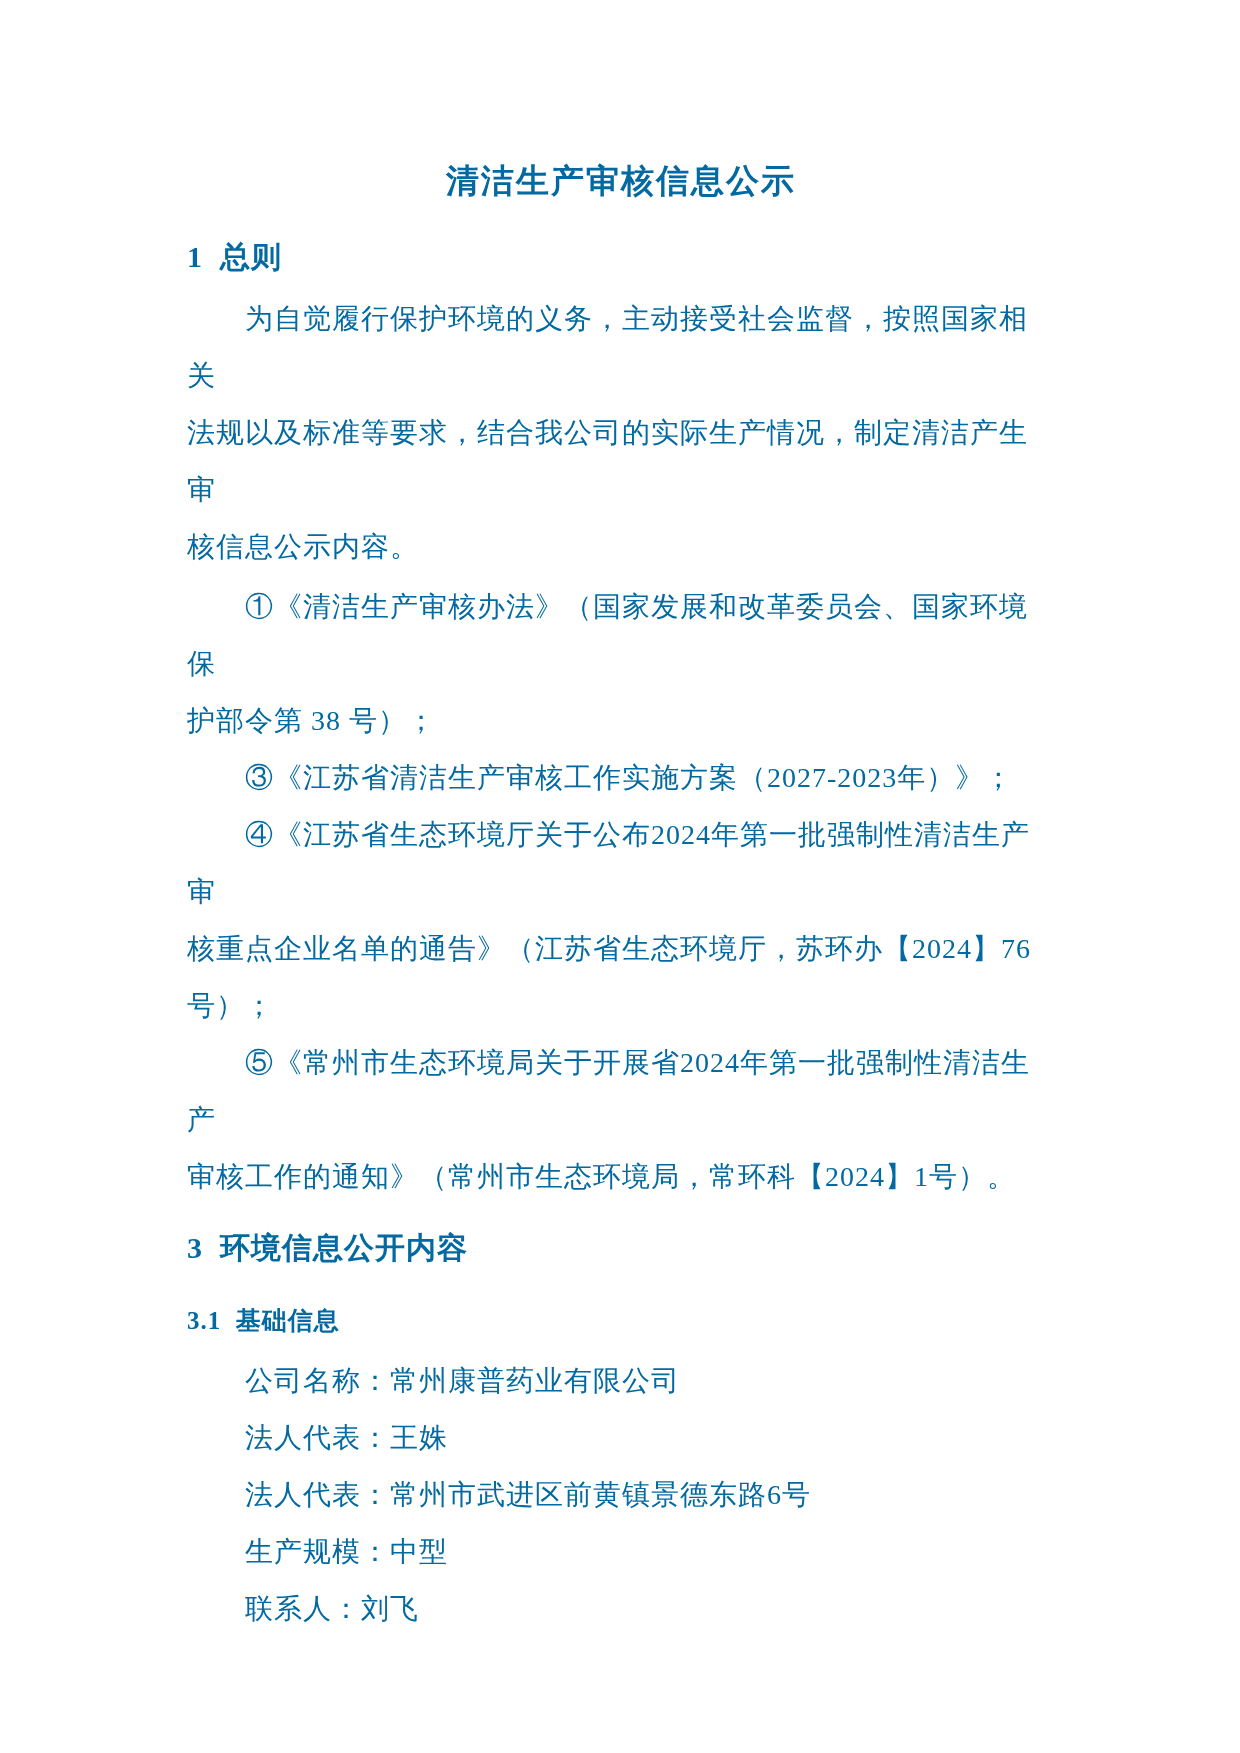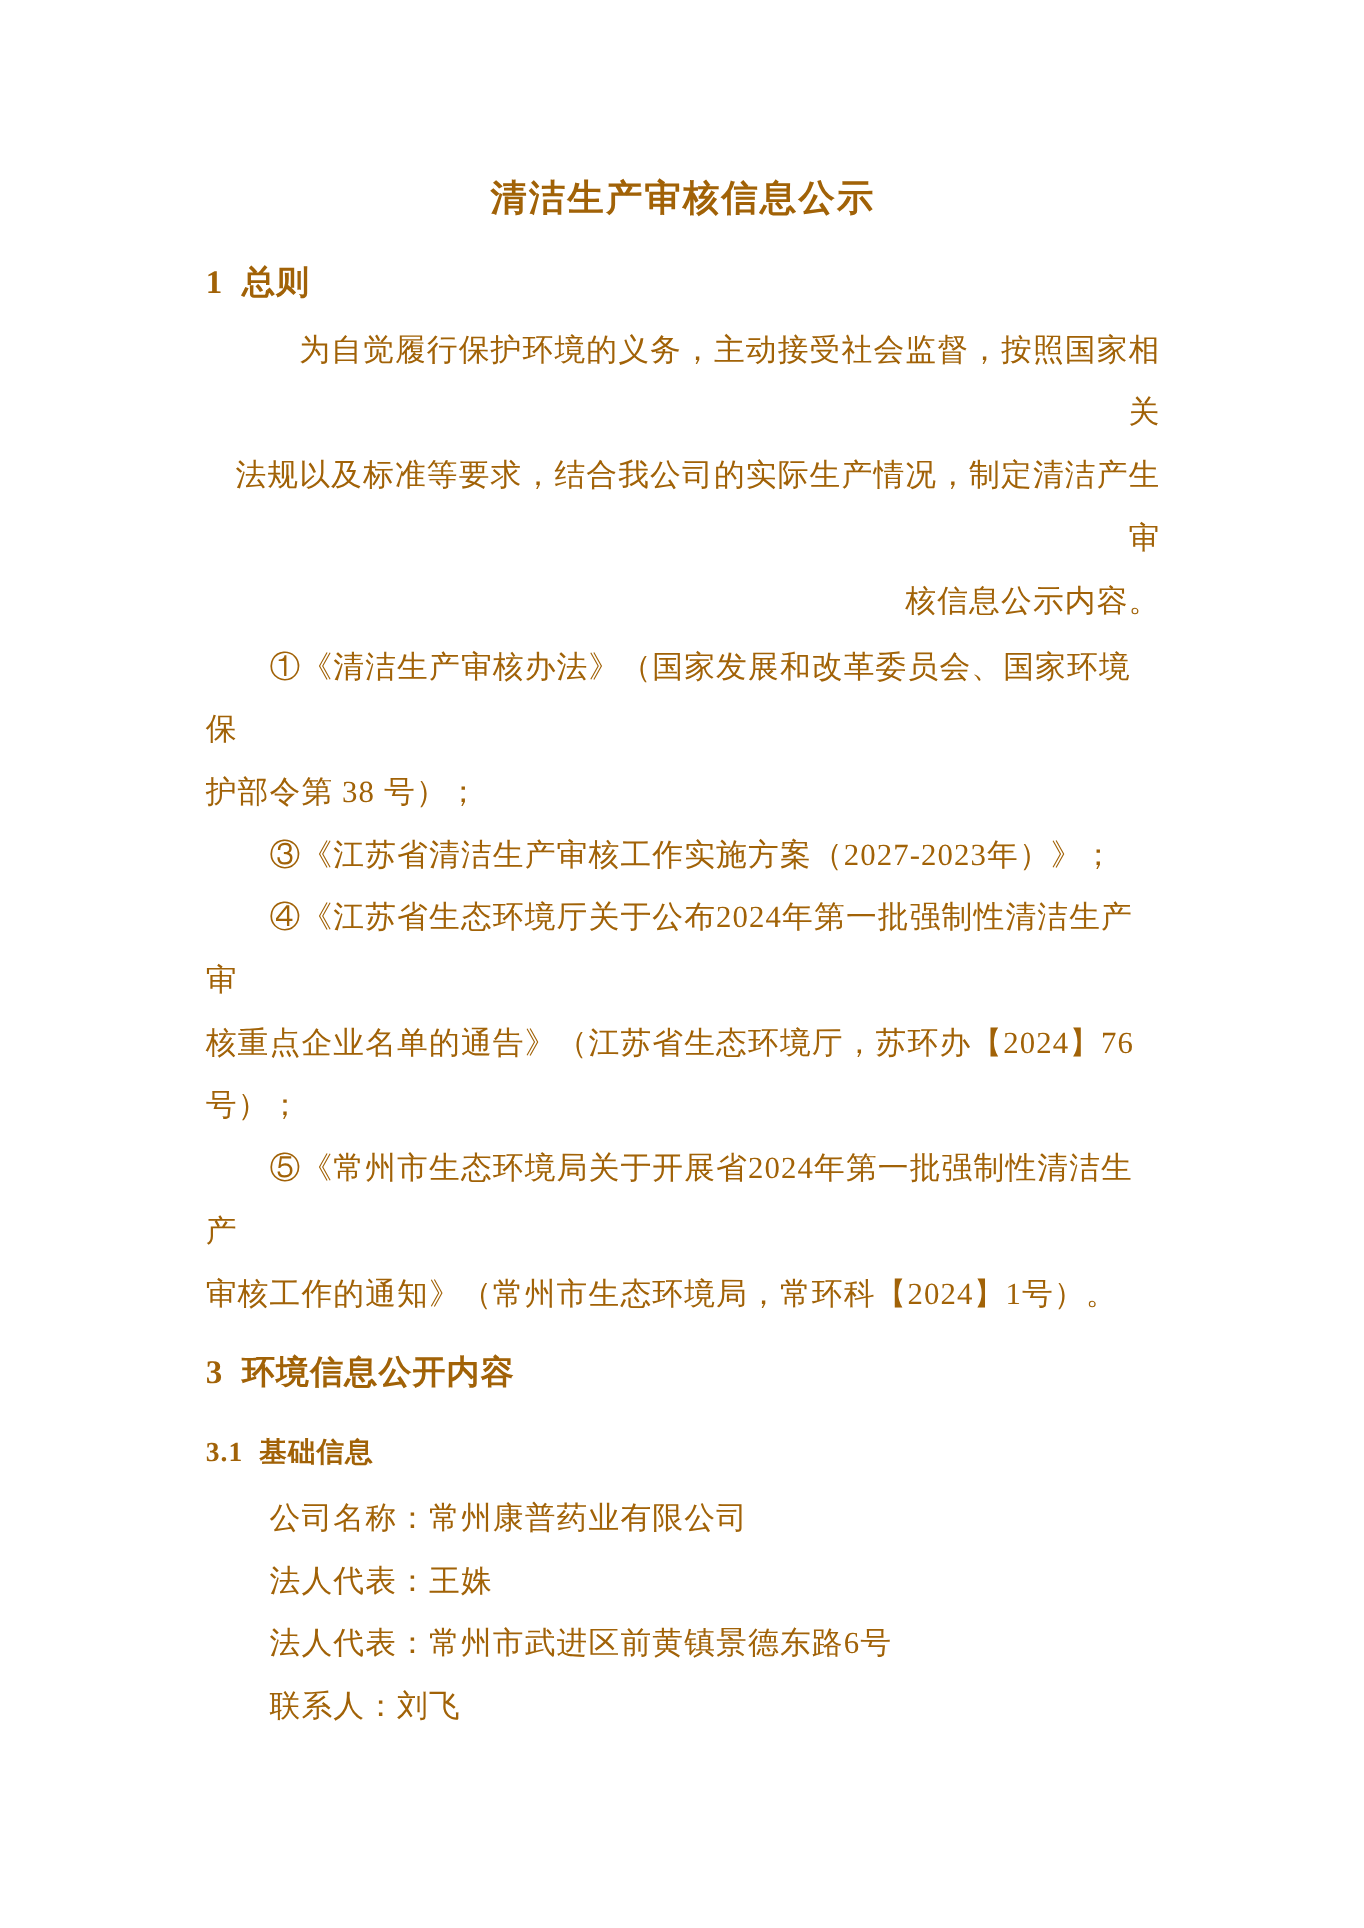--- a/index.html
+++ b/index.html
@@ -7,21 +7,21 @@
     padding: 0;
     background: #ffffff;
   }
   .page {
     position: relative;
     width: 1240px;
     height: 1753px;
     background: #ffffff;
     overflow: hidden;
     font-family: "Liberation Serif", "DejaVu Serif", serif;
-    color: #a16207;
+    color: #0369a1;
   }
   .content {
     position: absolute;
     top: 153px;
     left: 187px;
     width: 868px;
   }
   .doc-title {
     font-size: 33px;
     font-weight: 700;
@@ -45,21 +45,21 @@
     letter-spacing: 1px;
   }
   .t-line {
     font-size: 28px;
     line-height: 57px;
     letter-spacing: 1px;
     white-space: pre-wrap;
   }
   .indent { text-indent: 58px; }
   .mt-h1     { margin-top: 18px; }
-  .mt-para   { margin-top: 5px; text-align: right; }
+  .mt-para   { margin-top: 5px; }
   .mt-h2     { margin-top: 17px; }
   .mt-items  { margin-top: 3px; }
   .mt-h3     { margin-top: 14px; }
   .mt-h31    { margin-top: 16px; }
   .mt-fields { margin-top: 3px; }
 </style>
 </head>
 <body>
 
 <div class="page">
@@ -96,18 +96,19 @@
     </div>
 
     <div class="h-l1 mt-h3">3  环境信息公开内容</div>
 
     <div class="h-l2 mt-h31">3.1  基础信息</div>
 
     <div class="para mt-fields">
       <div class="t-line indent">公司名称：常州康普药业有限公司</div>
       <div class="t-line indent">法人代表：王姝</div>
       <div class="t-line indent">法人代表：常州市武进区前黄镇景德东路6号</div>
+      <div class="t-line indent">生产规模：中型</div>
       <div class="t-line indent">联系人：刘飞</div>
 
     </div>
 
   </div>
 </div>
 
 </body></html>

